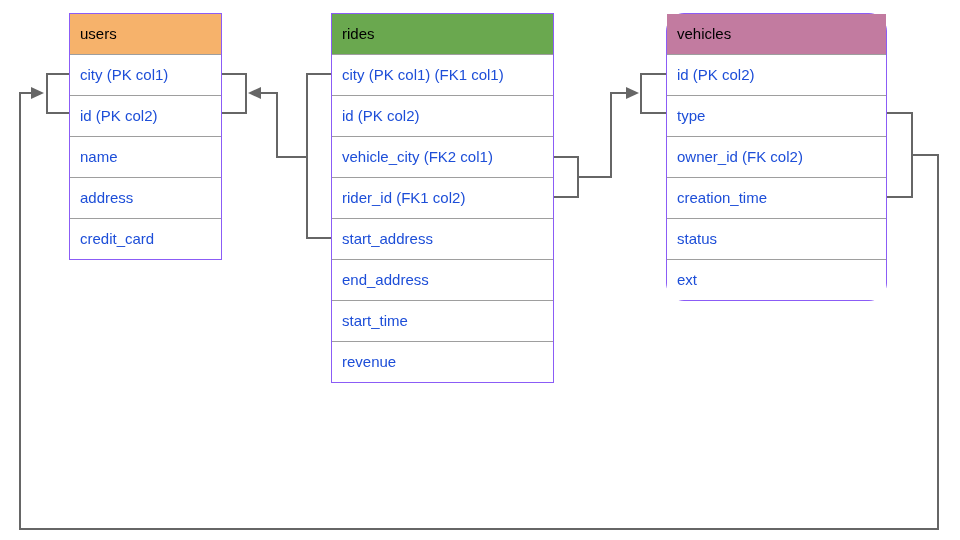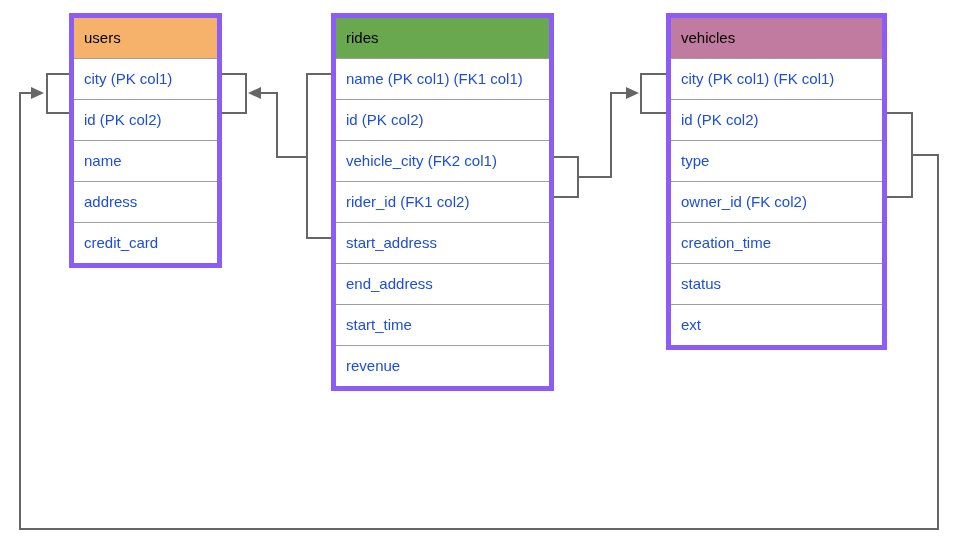--- a/index.html
+++ b/index.html
@@ -9,38 +9,38 @@
     background: #ffffff;
     font-family: "Liberation Sans", sans-serif;
     overflow: hidden;
   }
   .canvas { position: absolute; left: 0; top: 0; width: 960px; height: 540px; }
   svg.connectors { position: absolute; left: 0; top: 0; }
 
   .table {
     position: absolute;
     background: #ffffff;
-    border: 5px solid #8b5cf6;
+    border: 1px solid #8b5cf6;
   }
   .thead {
     height: 40px; line-height: 40px;
     padding-left: 10px;
     font-size: 15px; color: #000000;
   }
   .trow {
     height: 41px; line-height: 40px;
     padding-left: 10px;
     font-size: 15px; color: #1d4ed8;
     border-top: 1px solid #9e9e9e;
     background: #ffffff;
     white-space: nowrap;
   }
   .t-users    { left: 69px;  top: 13px; width: 153px; }
   .t-rides    { left: 331px; top: 13px; width: 223px; }
-  .t-vehicles { left: 666px; top: 13px; width: 221px; }
+  .t-vehicles { left: 666px; top: 13px; width: 221px; border-radius: 18px; }
 </style>
 </head>
 <body>
 
 <div class="canvas">
 
   <svg class="connectors" width="960" height="540">
 
     <g>
       <polyline points="222,74 246,74 246,113 222,113" fill="none" stroke-width="2" stroke="#666666"></polyline>
@@ -68,33 +68,32 @@
     <div class="thead" style="background-color: rgb(246, 178, 107);">users</div>
     <div class="trow">city (PK col1)</div>
     <div class="trow">id (PK col2)</div>
     <div class="trow">name</div>
     <div class="trow">address</div>
     <div class="trow">credit_card</div>
   </div>
 
   <div class="table t-rides">
     <div class="thead" style="background-color: rgb(106, 168, 79);">rides</div>
-    <div class="trow">name (PK col1) (FK1 col1)</div>
+    <div class="trow">city (PK col1) (FK1 col1)</div>
     <div class="trow">id (PK col2)</div>
     <div class="trow">vehicle_city (FK2 col1)</div>
     <div class="trow">rider_id (FK1 col2)</div>
     <div class="trow">start_address</div>
     <div class="trow">end_address</div>
     <div class="trow">start_time</div>
     <div class="trow">revenue</div>
   </div>
 
   <div class="table t-vehicles">
     <div class="thead" style="background-color: rgb(194, 123, 160);">vehicles</div>
-    <div class="trow">city (PK col1) (FK col1)</div>
     <div class="trow">id (PK col2)</div>
     <div class="trow">type</div>
     <div class="trow">owner_id (FK col2)</div>
     <div class="trow">creation_time</div>
     <div class="trow">status</div>
     <div class="trow">ext</div>
   </div>
 
 </div>
 

